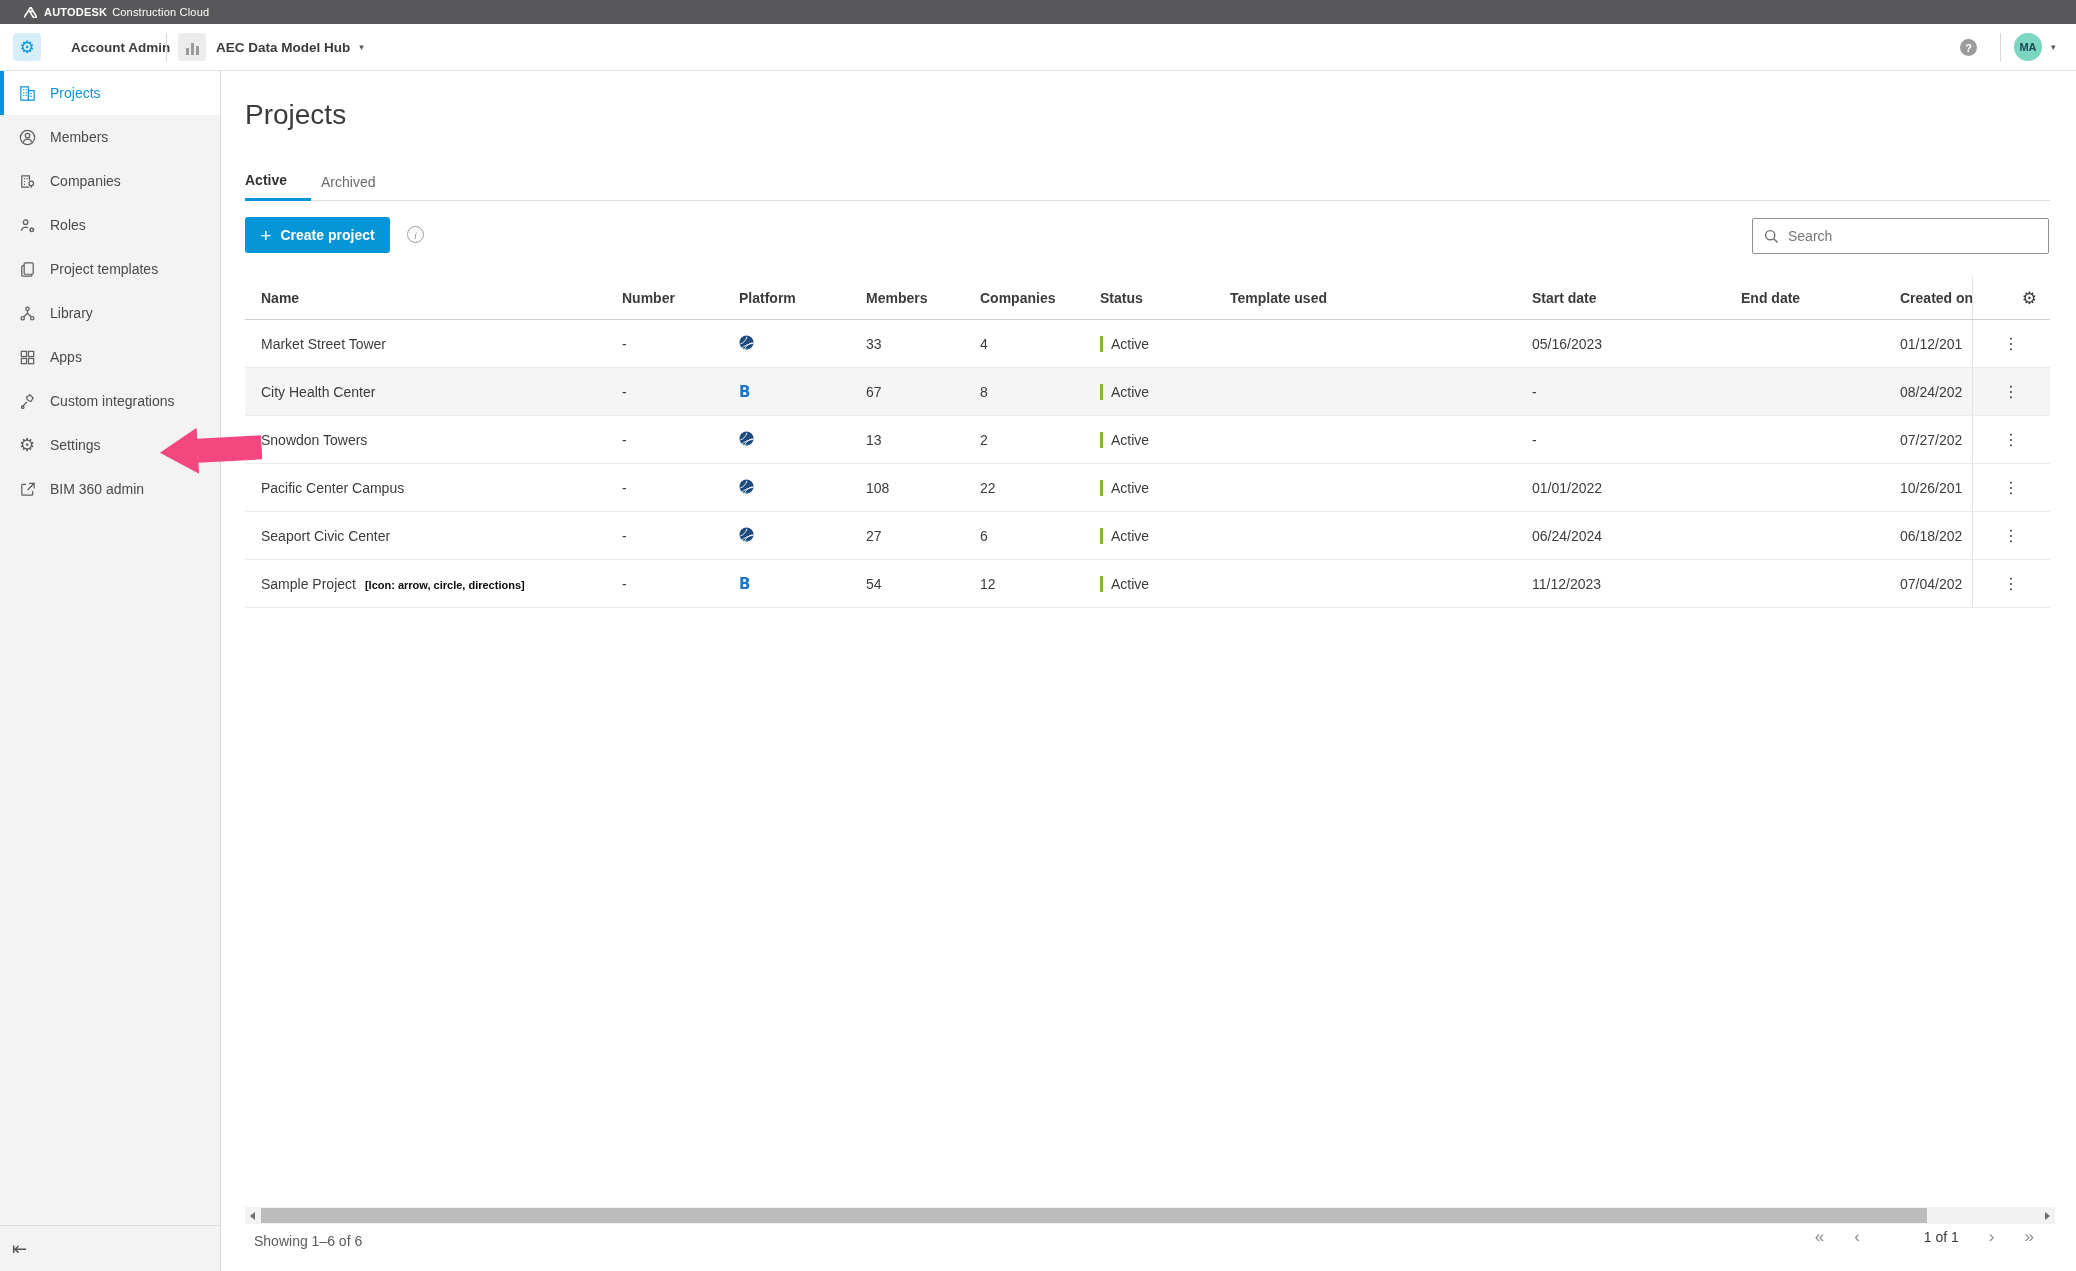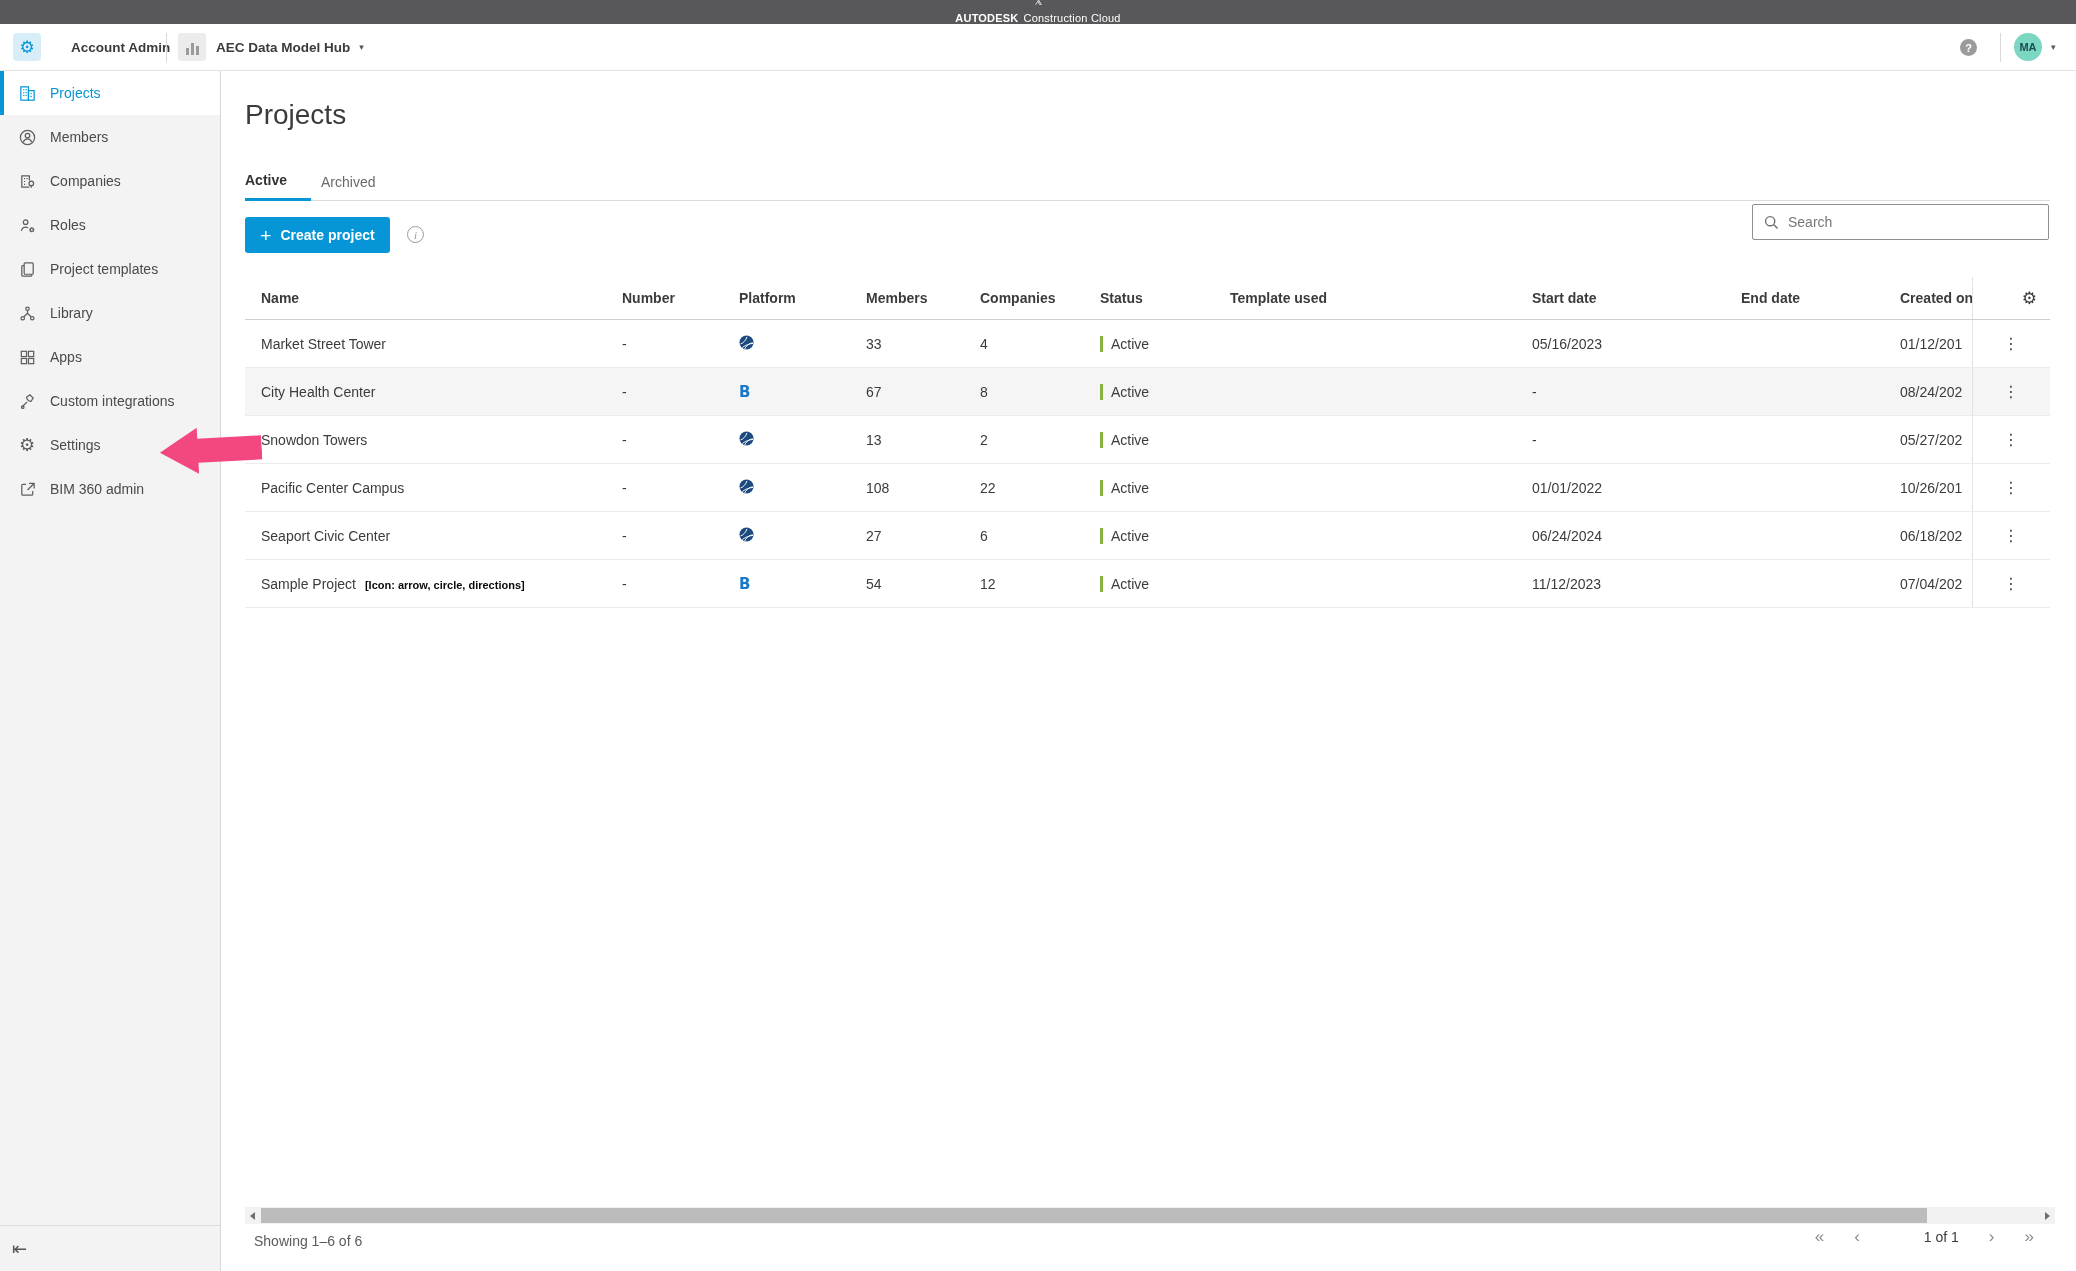--- a/index.html
+++ b/index.html
@@ -3,21 +3,21 @@
 <meta charset="utf-8">
 <style>
   * { margin:0; padding:0; box-sizing:border-box; }
   html,body { width:2076px; height:1271px; }
   body {
     position:relative; overflow:hidden; background:#fff;
     font-family:"Liberation Sans","DejaVu Sans",sans-serif; color:#3b3b3b;
   }
   
   .topbar { position:absolute; left:0; top:0; width:100%; height:24px; background:#58585A;
-    display:flex; align-items:center; padding-left:0; gap:7px;flex-direction:column; }
+    display:flex; align-items:center; padding-left:24px; gap:7px; }
   .adsk-mark { width:13px; height:11px; }
   .brand { color:#fff; font-size:11px; letter-spacing:.2px; }
   .brand .b1 { font-weight:700; margin-right:5px; }
   
   .app-header { position:absolute; left:0; top:24px; width:100%; height:47px; background:#fff;
     border-bottom:1px solid #e3e3e3; }
   .account-chip { position:absolute; left:13px; top:9px; width:28px; height:28px; border-radius:4px;
     background:#d7eef9; color:#0696D7; display:flex; align-items:center; justify-content:center; font-size:17px; }
   .module-label { position:absolute; left:51px; top:0; height:46px; display:flex; align-items:center;
     font-size:13.5px; font-weight:700; color:#3b3b3b;margin-left:20px; }
@@ -53,21 +53,21 @@
   .tab { font-size:14px; color:#6a6a6a; padding:0 24px 10px 0; margin-right:10px; cursor:pointer; }
   .tab.active { color:#333; font-weight:700; border-bottom:3px solid #0696D7; margin-bottom:-1px; }
   .create-btn { position:absolute; left:24px; top:146px; width:145px; height:36px; background:#0696D7;
     border:none; border-radius:3px; color:#fff; font-size:14px; font-weight:700;
     display:flex; align-items:center; justify-content:center; gap:9px; cursor:pointer;
     font-family:"Liberation Sans","DejaVu Sans",sans-serif; }
   .create-btn .plus { font-size:19px; font-weight:400; line-height:1; }
   .info-icon { position:absolute; left:186px; top:155px; width:17px; height:17px; border:1.2px solid #9a9a9a;
     border-radius:50%; color:#9a9a9a; font-size:11px; display:flex; align-items:center; justify-content:center;
     font-family:"Liberation Serif","DejaVu Serif",serif; font-style:italic; }
-  .search-box { position:absolute; top:133px; right:27px; width:297px; height:36px; border:1px solid #8f8f8f;
+  .search-box { position:absolute; top:147px; right:27px; width:297px; height:36px; border:1px solid #8f8f8f;
     border-radius:2px; display:flex; align-items:center; padding:0 11px; gap:9px; background:#fff; }
   .search-box svg { width:15px; height:15px; color:#6f6f6f; flex:0 0 15px; }
   .search-box input { border:none; outline:none; flex:1; font-size:14px; color:#3b3b3b;
     font-family:"Liberation Sans","DejaVu Sans",sans-serif; }
   .search-box input::placeholder { color:#767676; }
   
   .ptable { position:absolute; left:24px; top:206px; width:1805px; }
   .thead, .trow { display:grid;
     grid-template-columns:377px 117px 127px 114px 120px 130px 302px 209px 159px 72px 78px;
     align-items:center; }
@@ -340,21 +340,21 @@
       </div>
       <div>13</div>
       <div>2</div>
       <div class="status-cell">
           <span class="status-bar"></span>
           <span>Active</span>
         </div>
       <div></div>
       <div>-</div>
       <div></div>
-      <div class="cell-clip">05/27/202</div>
+      <div class="cell-clip">07/27/202</div>
       <div class="cell-actions">
           <span class="kebab">⋮</span>
         </div>
     </div>
 
     <div class="trow">
       <div class="cell-name">
           <span>Pacific Center Campus</span>
         </div>
       <div>-</div>

